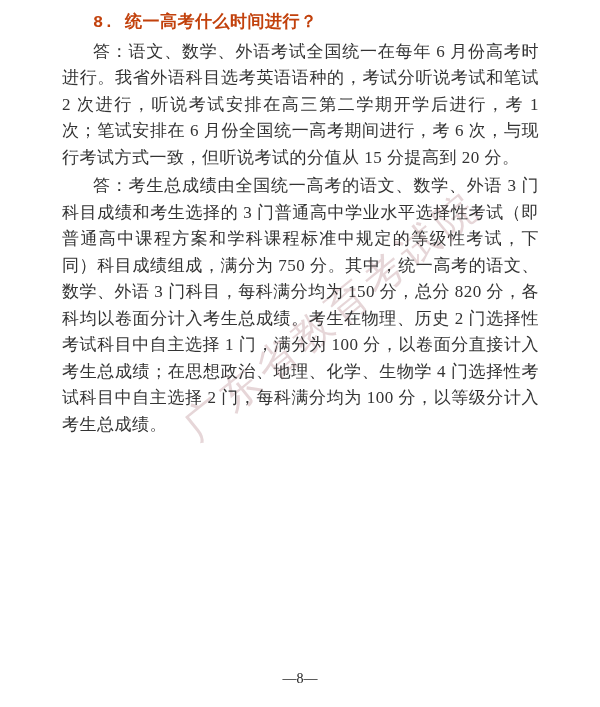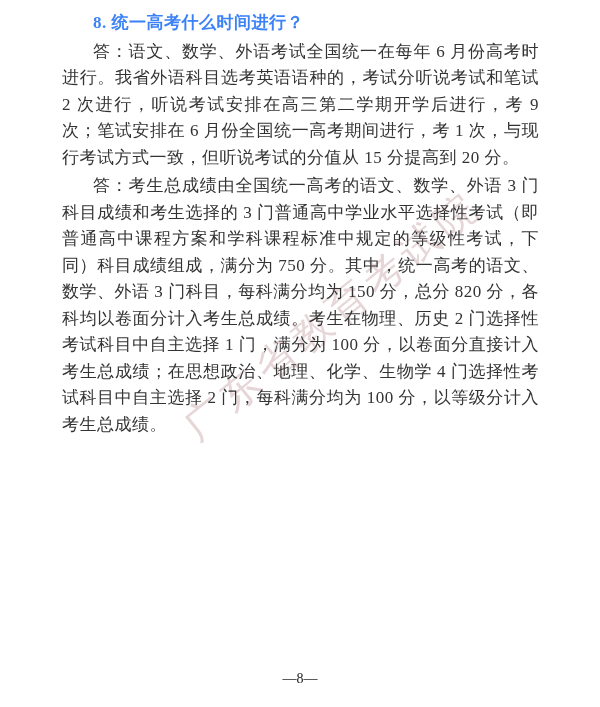--- a/index.html
+++ b/index.html
@@ -39,40 +39,40 @@
     letter-spacing: 0.5px;
     color: #333333;
     text-align: justify;
   }
   .content p {
     margin: 2px 0;
     text-indent: 31px;
   }
   .content p.question {
     font-weight: bold;
-    color: #3b82f6;
-    font-family: Liberation Serif, serif;
+    color: #c2410c;
+    font-family: Liberation Mono, monospace;
   }
   .footer {
     position: absolute;
     top: 671px;
     left: 0;
     width: 100%;
     text-align: center;
     font-size: 14px;
     color: #222222;
     font-family: "Liberation Serif", serif;
   }
 </style>
 </head>
 <body>
 
 <div class="page">
   <div class="watermark">广东省教育考试院</div>
 
   <div class="content" id="content">
       <p class="question">8. 统一高考什么时间进行？</p>
-      <p class="answer">答：语文、数学、外语考试全国统一在每年 6 月份高考时进行。我省外语科目选考英语语种的，考试分听说考试和笔试 2 次进行，听说考试安排在高三第二学期开学后进行，考 9 次；笔试安排在 6 月份全国统一高考期间进行，考 1 次，与现行考试方式一致，但听说考试的分值从 15 分提高到 20 分。</p>
+      <p class="answer">答：语文、数学、外语考试全国统一在每年 6 月份高考时进行。我省外语科目选考英语语种的，考试分听说考试和笔试 2 次进行，听说考试安排在高三第二学期开学后进行，考 1 次；笔试安排在 6 月份全国统一高考期间进行，考 6 次，与现行考试方式一致，但听说考试的分值从 15 分提高到 20 分。</p>
       <p class="answer">答：考生总成绩由全国统一高考的语文、数学、外语 3 门科目成绩和考生选择的 3 门普通高中学业水平选择性考试（即普通高中课程方案和学科课程标准中规定的等级性考试，下同）科目成绩组成，满分为 750 分。其中，统一高考的语文、数学、外语 3 门科目，每科满分均为 150 分，总分 820 分，各科均以卷面分计入考生总成绩。考生在物理、历史 2 门选择性考试科目中自主选择 1 门，满分为 100 分，以卷面分直接计入考生总成绩；在思想政治、地理、化学、生物学 4 门选择性考试科目中自主选择 2 门，每科满分均为 100 分，以等级分计入考生总成绩。</p>
     </div>
 
   <div class="footer">—8—</div>
 </div>
 
 </body></html>

